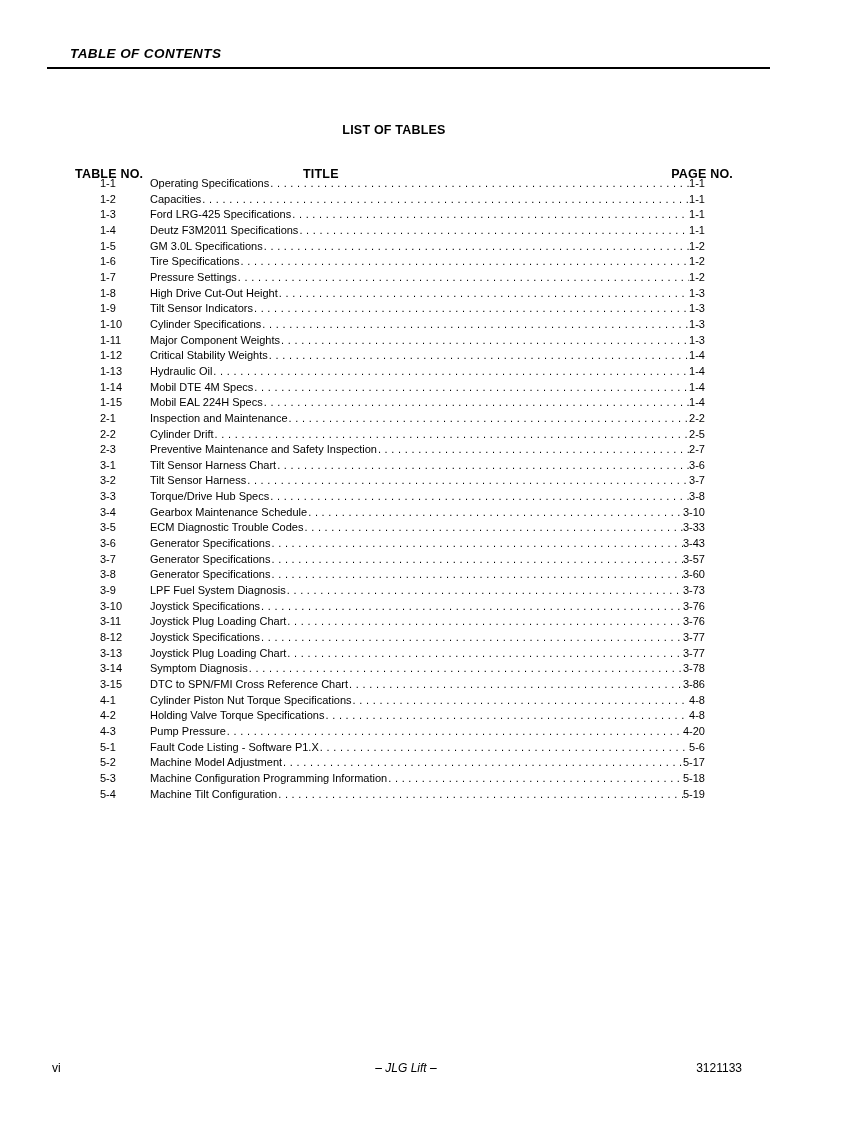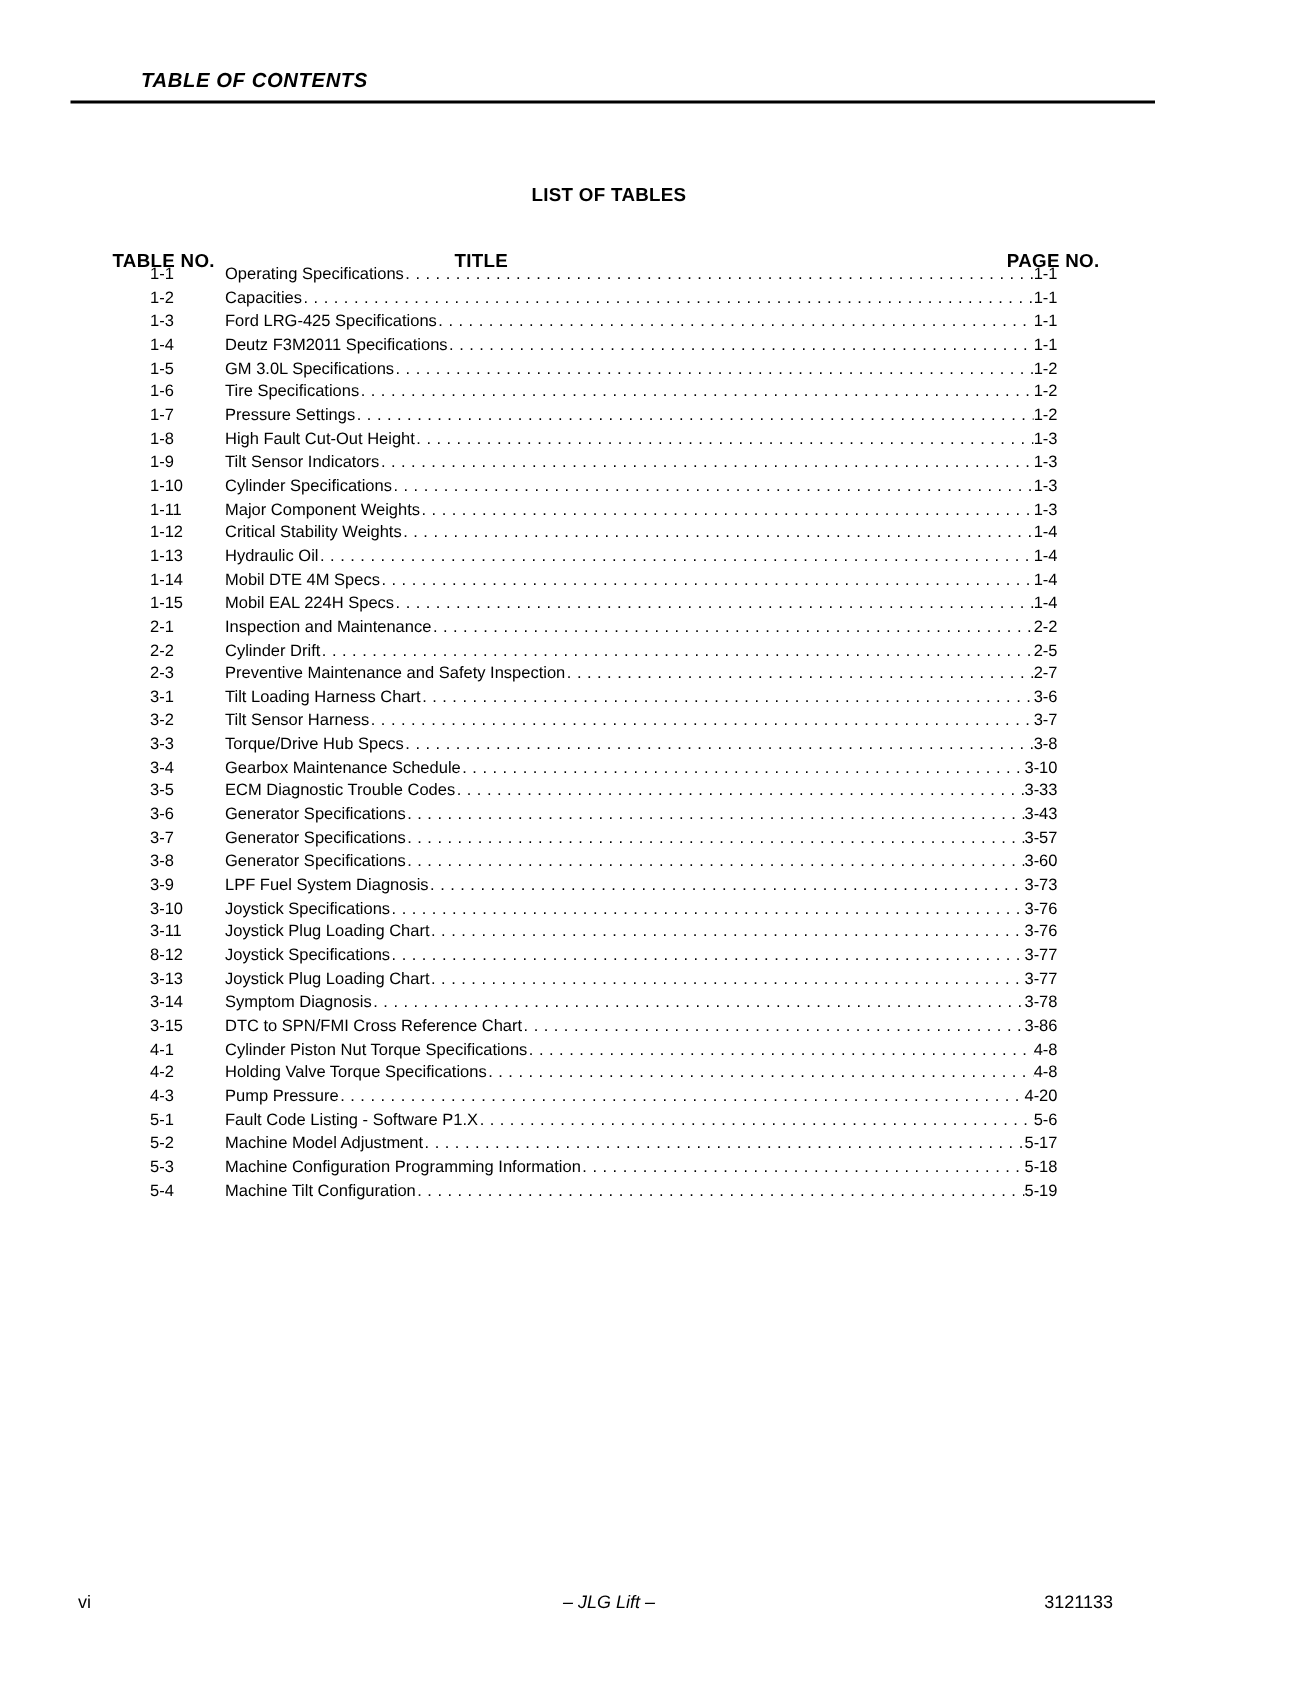--- a/index.html
+++ b/index.html
@@ -11,34 +11,32 @@
     position: relative;
     overflow: hidden;
   }
   .page { position: absolute; inset: 0; }
 
   
   .rh-text {
     position: absolute; left: 70px; top: 46px;
     font-size: 13.5px; font-weight: bold; font-style: italic;
     letter-spacing: 0.4px;
-    margin-left: 24px;
   }
   .rh-rule {
     position: absolute; left: 47px; top: 67px;
     width: 723px; height: 2px; background: #000;
   }
 
   
   .list-title {
     position: absolute; left: 0; top: 123px; width: 788px;
     text-align: center;
     font-size: 12.5px; font-weight: bold;
     letter-spacing: 0.2px;
-    margin-left: 12px;
   }
 
   
   .ch { position: absolute; top: 167px; font-size: 12.5px; font-weight: bold; letter-spacing: 0.2px; }
   .ch-tableno { left: 75px; }
   .ch-title  { left: 303px; }
   .ch-pageno { right: 133px; }
 
   
   .entries {
@@ -135,21 +133,21 @@
 
   <div class="row">
     <span class="no">1-7</span>
     <span class="ttl">Pressure Settings</span>
     <span class="leader">. . . . . . . . . . . . . . . . . . . . . . . . . . . . . . . . . . . . . . . . . . . . . . . . . . . . . . . . . . . . . . . . . . . . . . . . . . . . . . . . . . . . . . . . . . . . . . . . . . . . . . . . . . . . . . . . . . . . . . . . . . . . . . . . . . . . . . . . . . . . </span>
     <span class="pg">1-2</span>
   </div>
 
   <div class="row">
     <span class="no">1-8</span>
-    <span class="ttl">High Fault Cut-Out Height</span>
+    <span class="ttl">High Drive Cut-Out Height</span>
     <span class="leader">. . . . . . . . . . . . . . . . . . . . . . . . . . . . . . . . . . . . . . . . . . . . . . . . . . . . . . . . . . . . . . . . . . . . . . . . . . . . . . . . . . . . . . . . . . . . . . . . . . . . . . . . . . . . . . . . . . . . . . . . . . . . . . . . . . . . . . . . . . . . </span>
     <span class="pg">1-3</span>
   </div>
 
   <div class="row">
     <span class="no">1-9</span>
     <span class="ttl">Tilt Sensor Indicators</span>
     <span class="leader">. . . . . . . . . . . . . . . . . . . . . . . . . . . . . . . . . . . . . . . . . . . . . . . . . . . . . . . . . . . . . . . . . . . . . . . . . . . . . . . . . . . . . . . . . . . . . . . . . . . . . . . . . . . . . . . . . . . . . . . . . . . . . . . . . . . . . . . . . . . . </span>
     <span class="pg">1-3</span>
   </div>
@@ -212,21 +210,21 @@
 
   <div class="row">
     <span class="no">2-3</span>
     <span class="ttl">Preventive Maintenance and Safety Inspection</span>
     <span class="leader">. . . . . . . . . . . . . . . . . . . . . . . . . . . . . . . . . . . . . . . . . . . . . . . . . . . . . . . . . . . . . . . . . . . . . . . . . . . . . . . . . . . . . . . . . . . . . . . . . . . . . . . . . . . . . . . . . . . . . . . . . . . . . . . . . . . . . . . . . . . . </span>
     <span class="pg">2-7</span>
   </div>
 
   <div class="row">
     <span class="no">3-1</span>
-    <span class="ttl">Tilt Loading Harness Chart</span>
+    <span class="ttl">Tilt Sensor Harness Chart</span>
     <span class="leader">. . . . . . . . . . . . . . . . . . . . . . . . . . . . . . . . . . . . . . . . . . . . . . . . . . . . . . . . . . . . . . . . . . . . . . . . . . . . . . . . . . . . . . . . . . . . . . . . . . . . . . . . . . . . . . . . . . . . . . . . . . . . . . . . . . . . . . . . . . . . </span>
     <span class="pg">3-6</span>
   </div>
 
   <div class="row">
     <span class="no">3-2</span>
     <span class="ttl">Tilt Sensor Harness</span>
     <span class="leader">. . . . . . . . . . . . . . . . . . . . . . . . . . . . . . . . . . . . . . . . . . . . . . . . . . . . . . . . . . . . . . . . . . . . . . . . . . . . . . . . . . . . . . . . . . . . . . . . . . . . . . . . . . . . . . . . . . . . . . . . . . . . . . . . . . . . . . . . . . . . </span>
     <span class="pg">3-7</span>
   </div>

